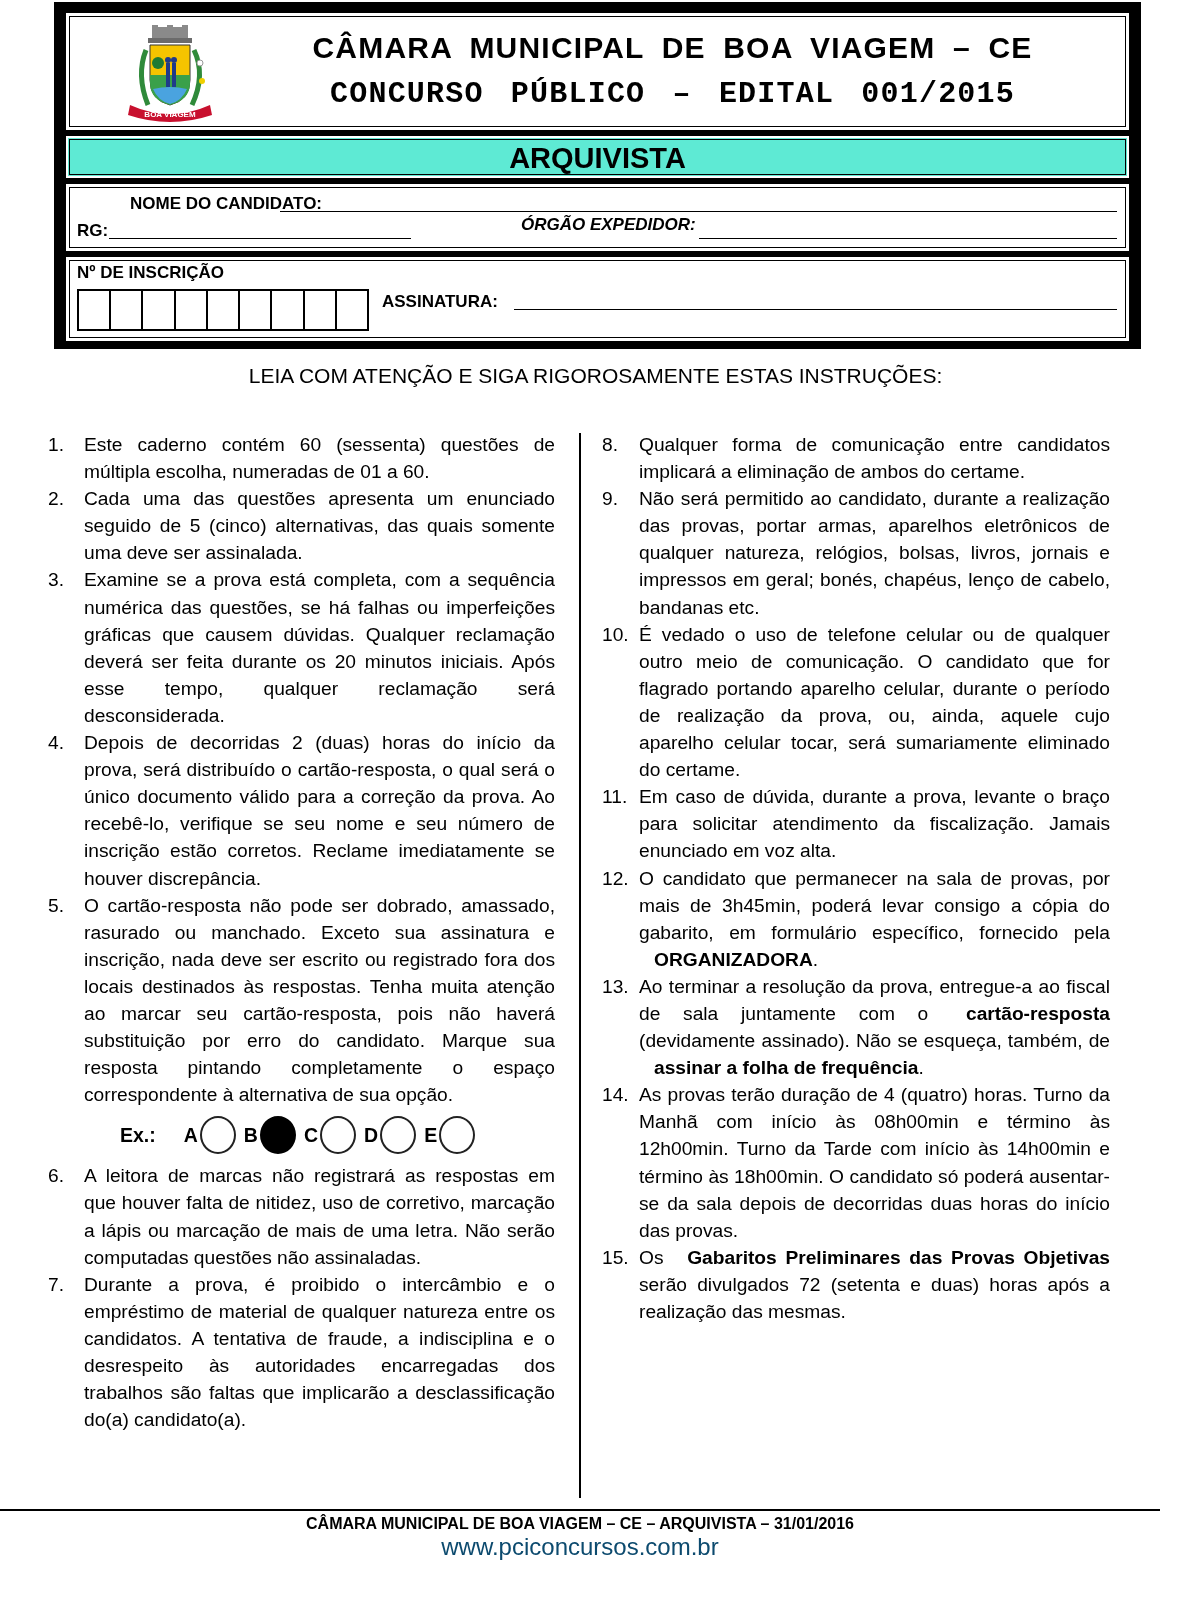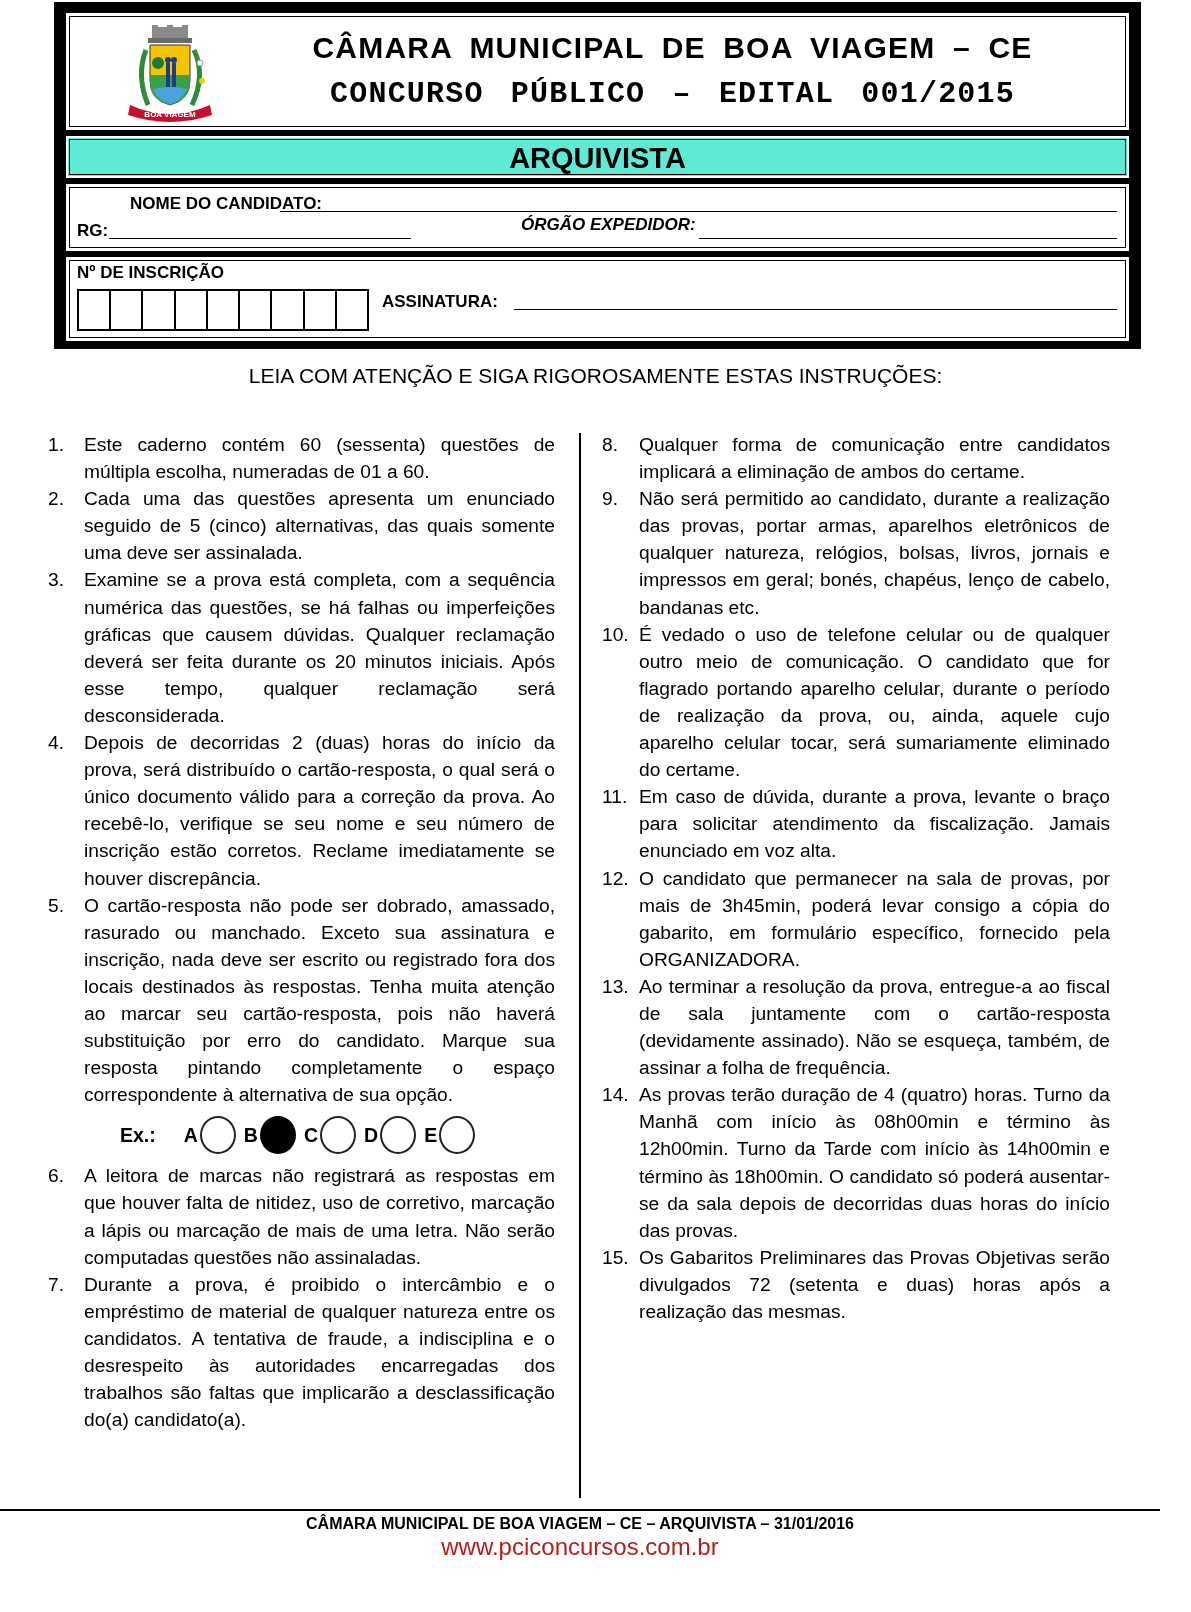--- a/index.html
+++ b/index.html
@@ -56,21 +56,21 @@
   
   .col { position: absolute; top: 431px; font-size: 19.2px; line-height: 27.1px; }
   .col-left { left: 48px; width: 507px; }
   .col-right { left: 602px; width: 508px; }
   .divider { position: absolute; left: 579px; top: 433px; width: 1.5px; height: 1065px; background: #000; }
 
   .item { display: flex; }
   .item .num { width: 36px; flex: 0 0 36px; }
   .col-right .item .num { width: 37px; flex: 0 0 37px; }
   .item .txt { flex: 1; text-align: justify; }
-  .item .txt b { font-weight: 400; }
+  .item .txt b { font-weight: 700; margin-left: 15px; }
 
   .example {
     display: flex; align-items: center; height: 54px; padding-left: 72px;
     font-weight: 700; font-size: 19.5px;
   }
   .example .ex-label { margin-right: 28px; text-align: right; }
   .opt { display: flex; align-items: center; margin-right: 8px; }
   .opt .letter { margin-right: 2px; }
   .bubble {
     width: 36px; height: 38px; border-radius: 50%; border: 2.5px solid #222; background: #fff;
@@ -78,21 +78,21 @@
   .bubble.filled { background: #000; border-color: #000; }
 
   
   .footer-rule { position: absolute; left: 0; width: 1160px; top: 1509px; height: 1.5px; background: #000; }
   .footer-text {
     position: absolute; left: 0; width: 1160px; top: 1515px; text-align: center;
     font-weight: 700; font-size: 16px;
   }
   .footer-url {
     position: absolute; left: 0; width: 1160px; top: 1533px; text-align: center;
-    font-size: 24px; color: #b91c1c; text-decoration: none;
+    font-size: 24px; color: #0c4a6e; text-decoration: none;
   }
 </style>
 </head>
 <body>
 
 <div class="frame">
   <div class="frame-inner">
 
     <div class="box box-title">
       <svg class="crest" viewBox="0 0 100 98">

